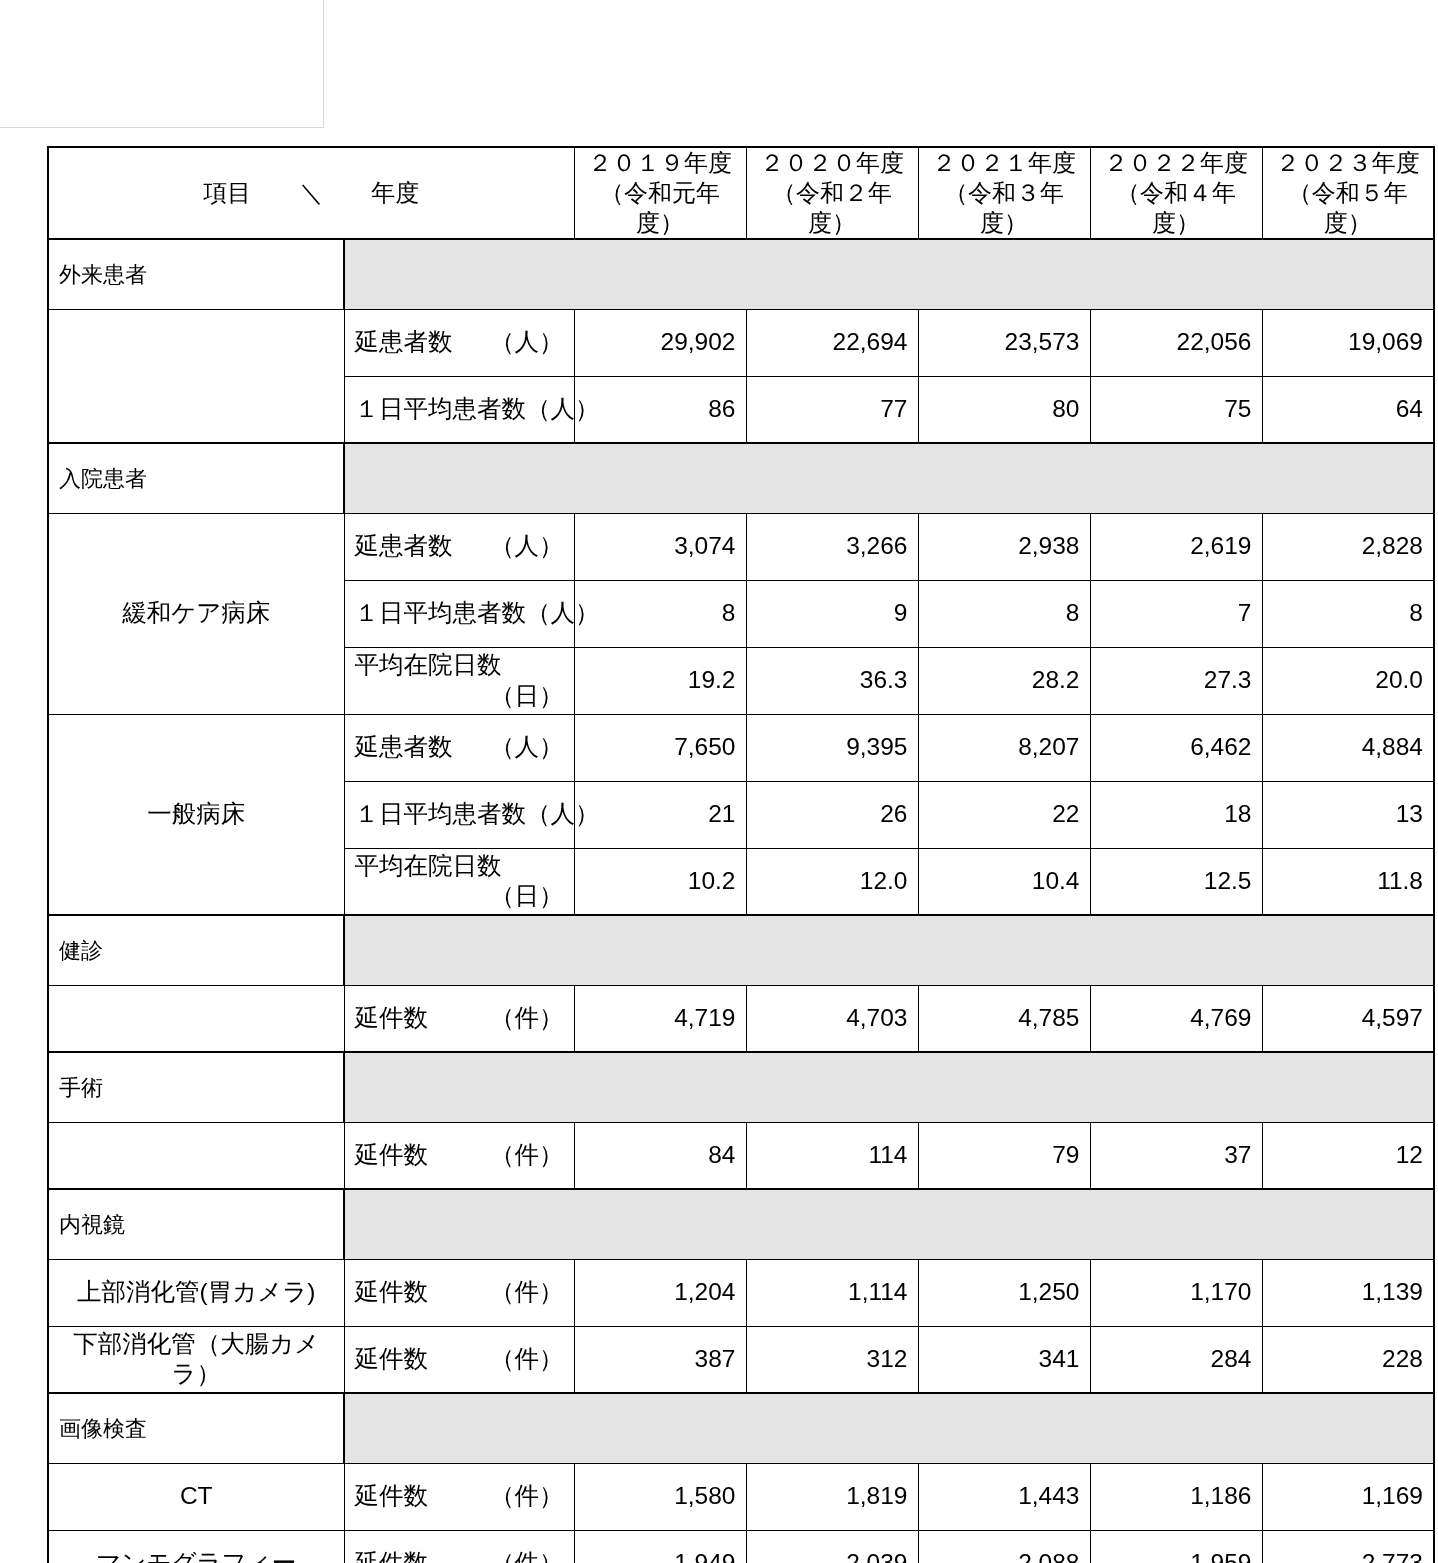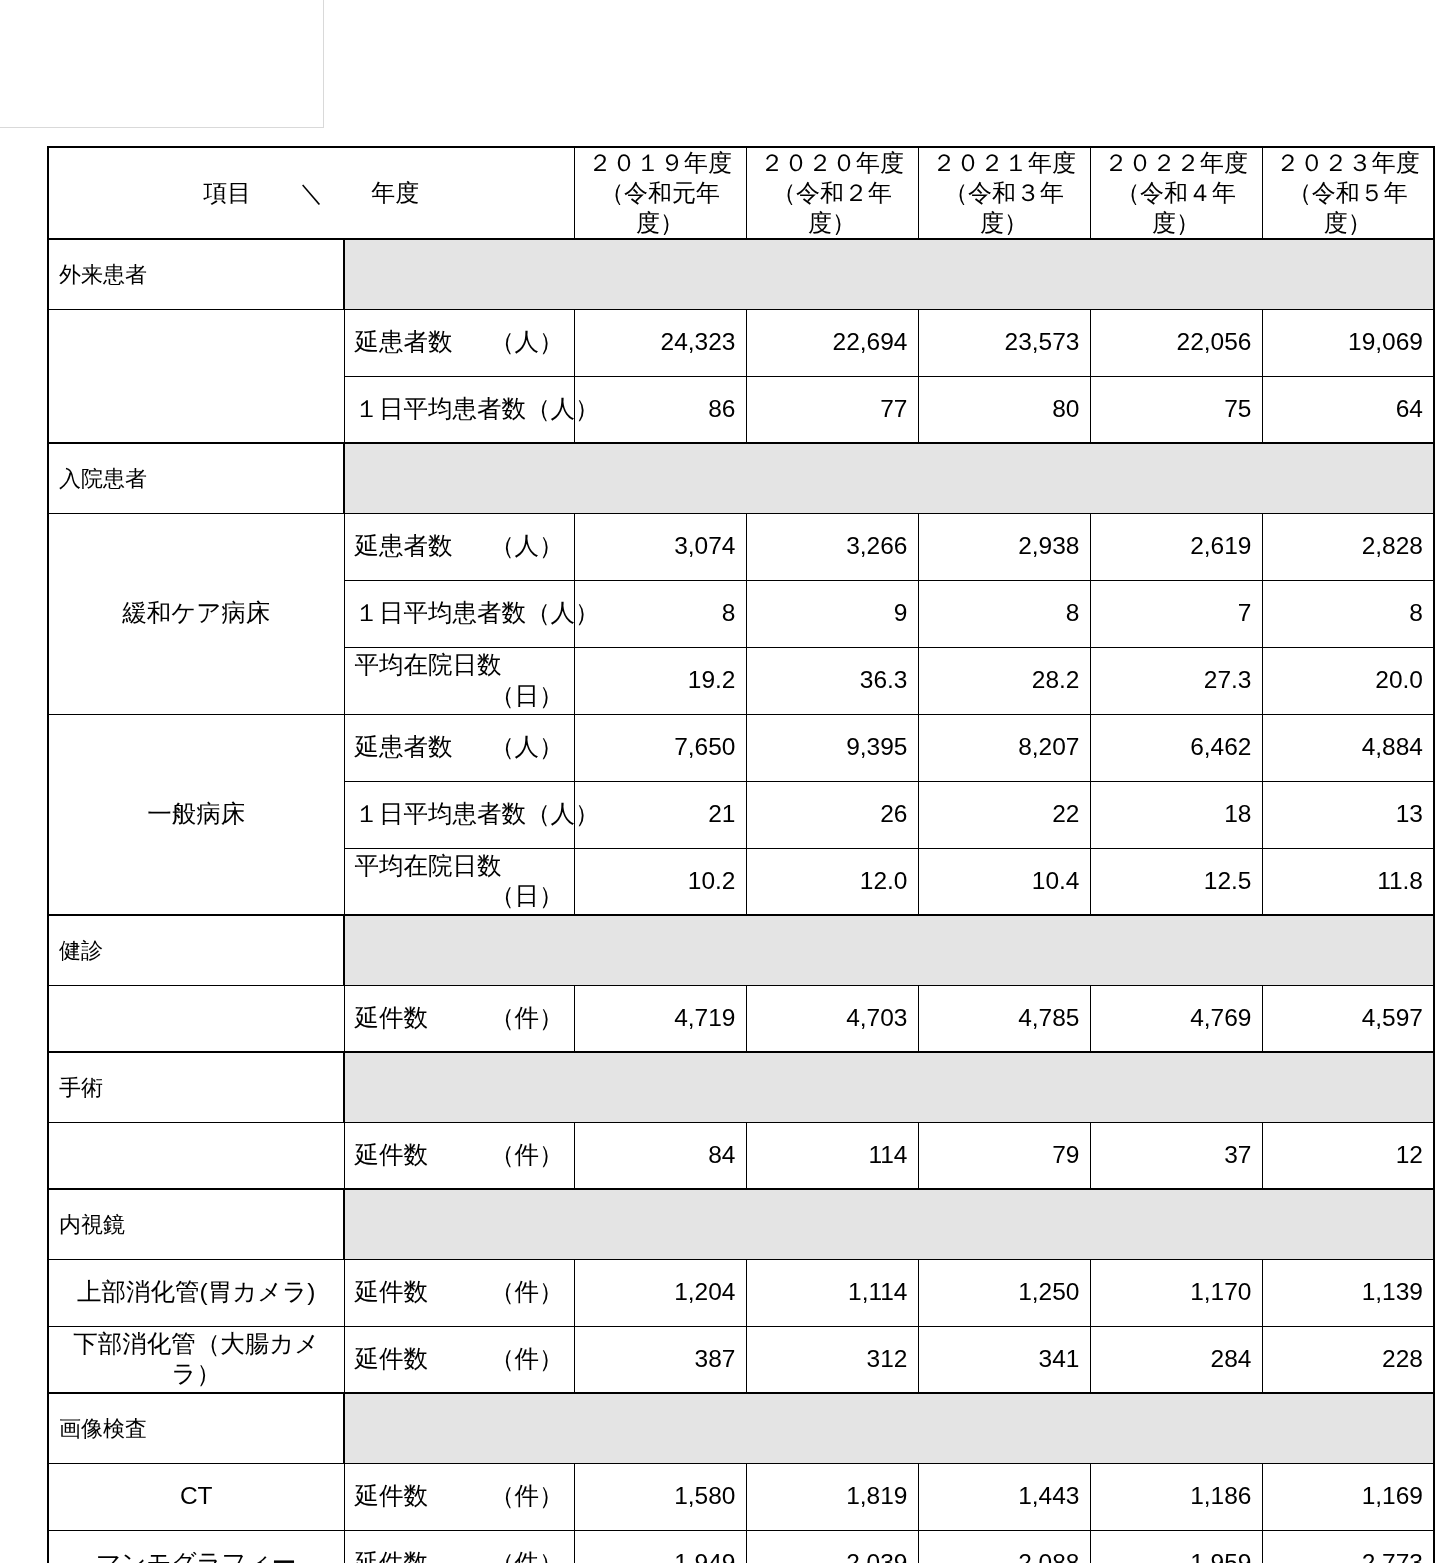--- a/index.html
+++ b/index.html
@@ -160,21 +160,21 @@
             <span class="y2">（令和５年度）</span>
           </td>
         </tr>
         <tr class="section">
           <td class="sec-label">外来患者</td>
           <td class="sec-fill" colspan="6"></td>
         </tr>
         <tr>
           <td class="grp dot-top" rowspan="2" style="border-bottom: 2.5px solid rgb(0, 0, 0);"></td>
           <td class="item"><span class="ilabel">延患者数</span><span class="iunit">（人）</span></td>
-          <td class="num">24,323</td>
+          <td class="num">29,902</td>
           <td class="num">22,694</td>
           <td class="num">23,573</td>
           <td class="num">22,056</td>
           <td class="num">19,069</td>
         </tr>
         <tr>
           <td class="item" style="border-bottom: 2.5px solid rgb(0, 0, 0);"><span class="ilabel">１日平均患者数（人）</span></td>
           <td class="num" style="border-bottom: 2.5px solid rgb(0, 0, 0);">86</td>
           <td class="num" style="border-bottom: 2.5px solid rgb(0, 0, 0); text-align: right;">77</td>
           <td class="num" style="border-bottom: 2.5px solid rgb(0, 0, 0);">80</td>

